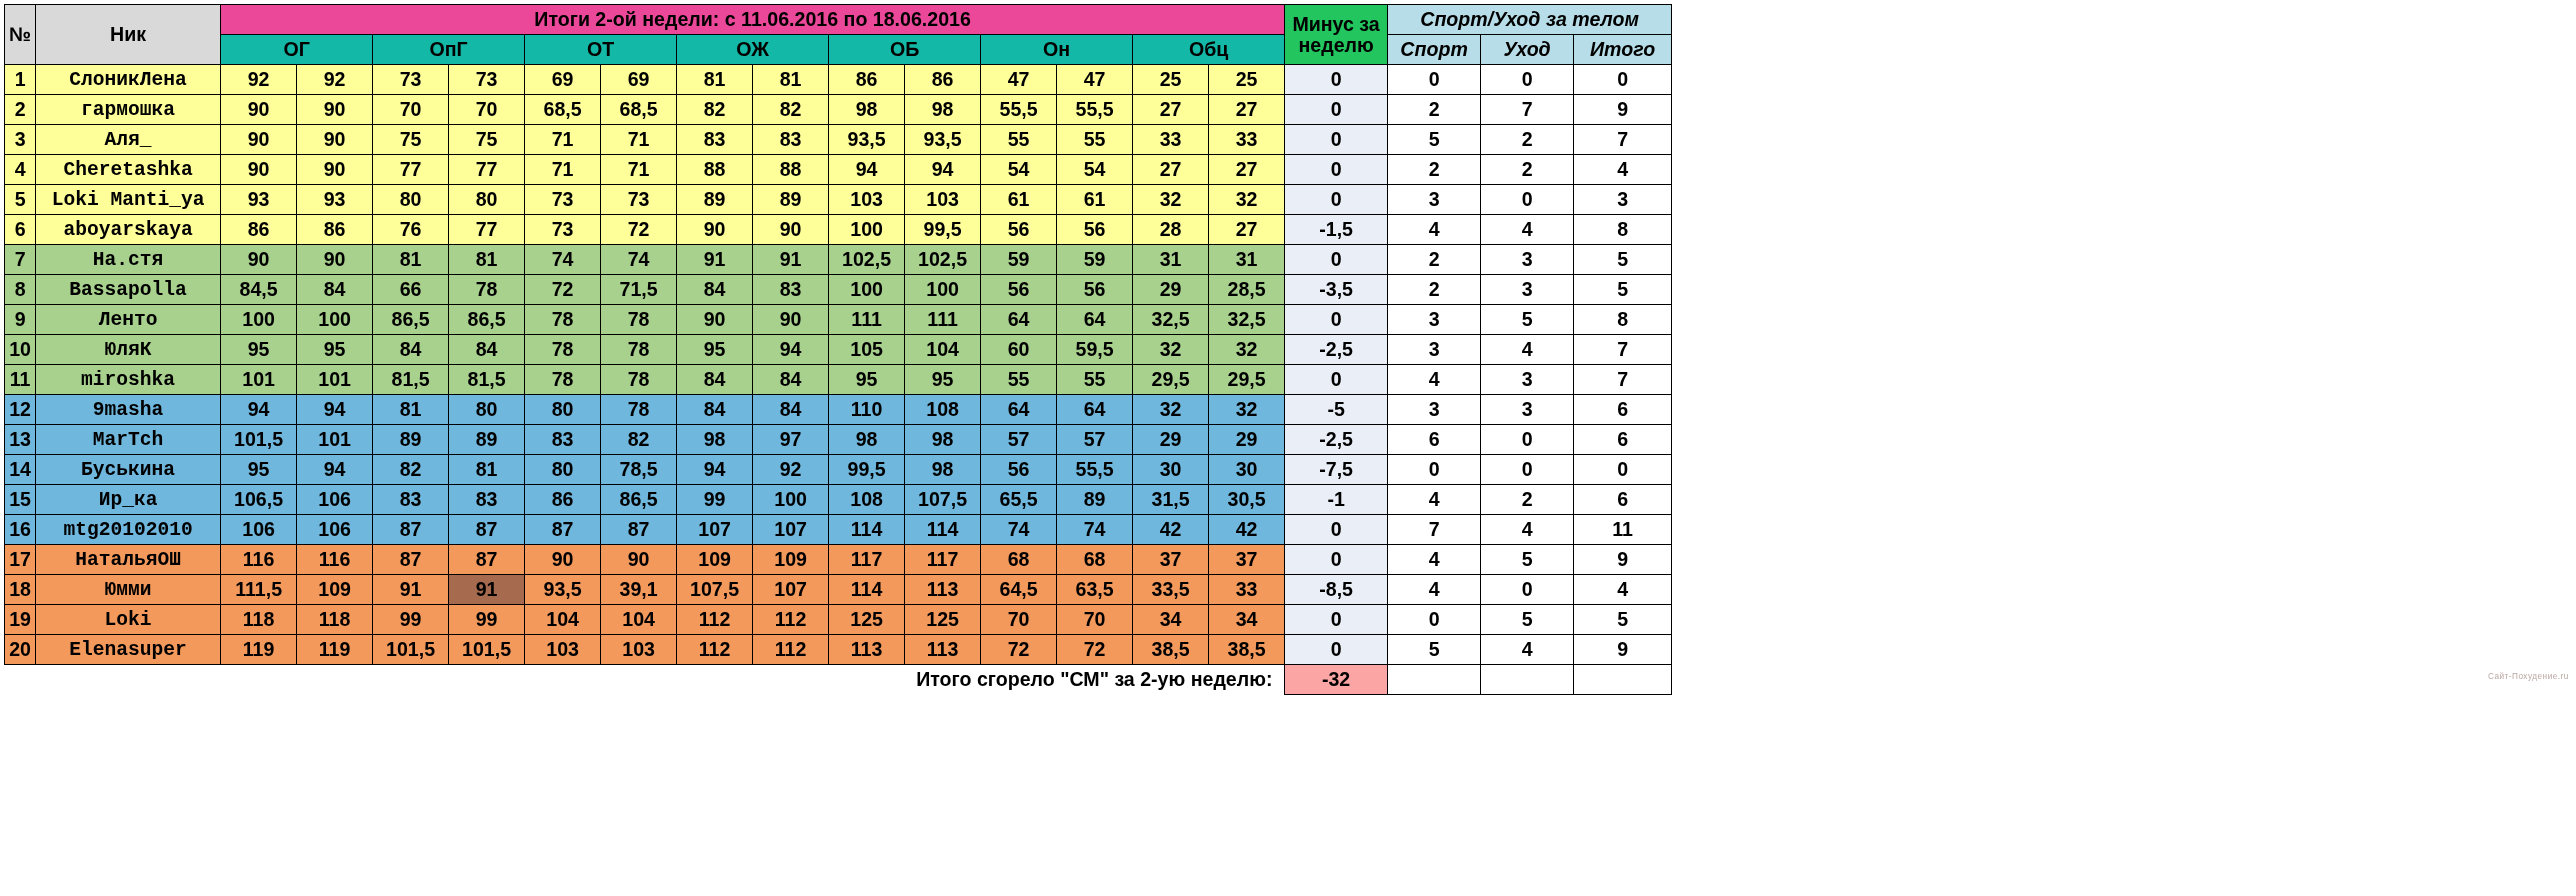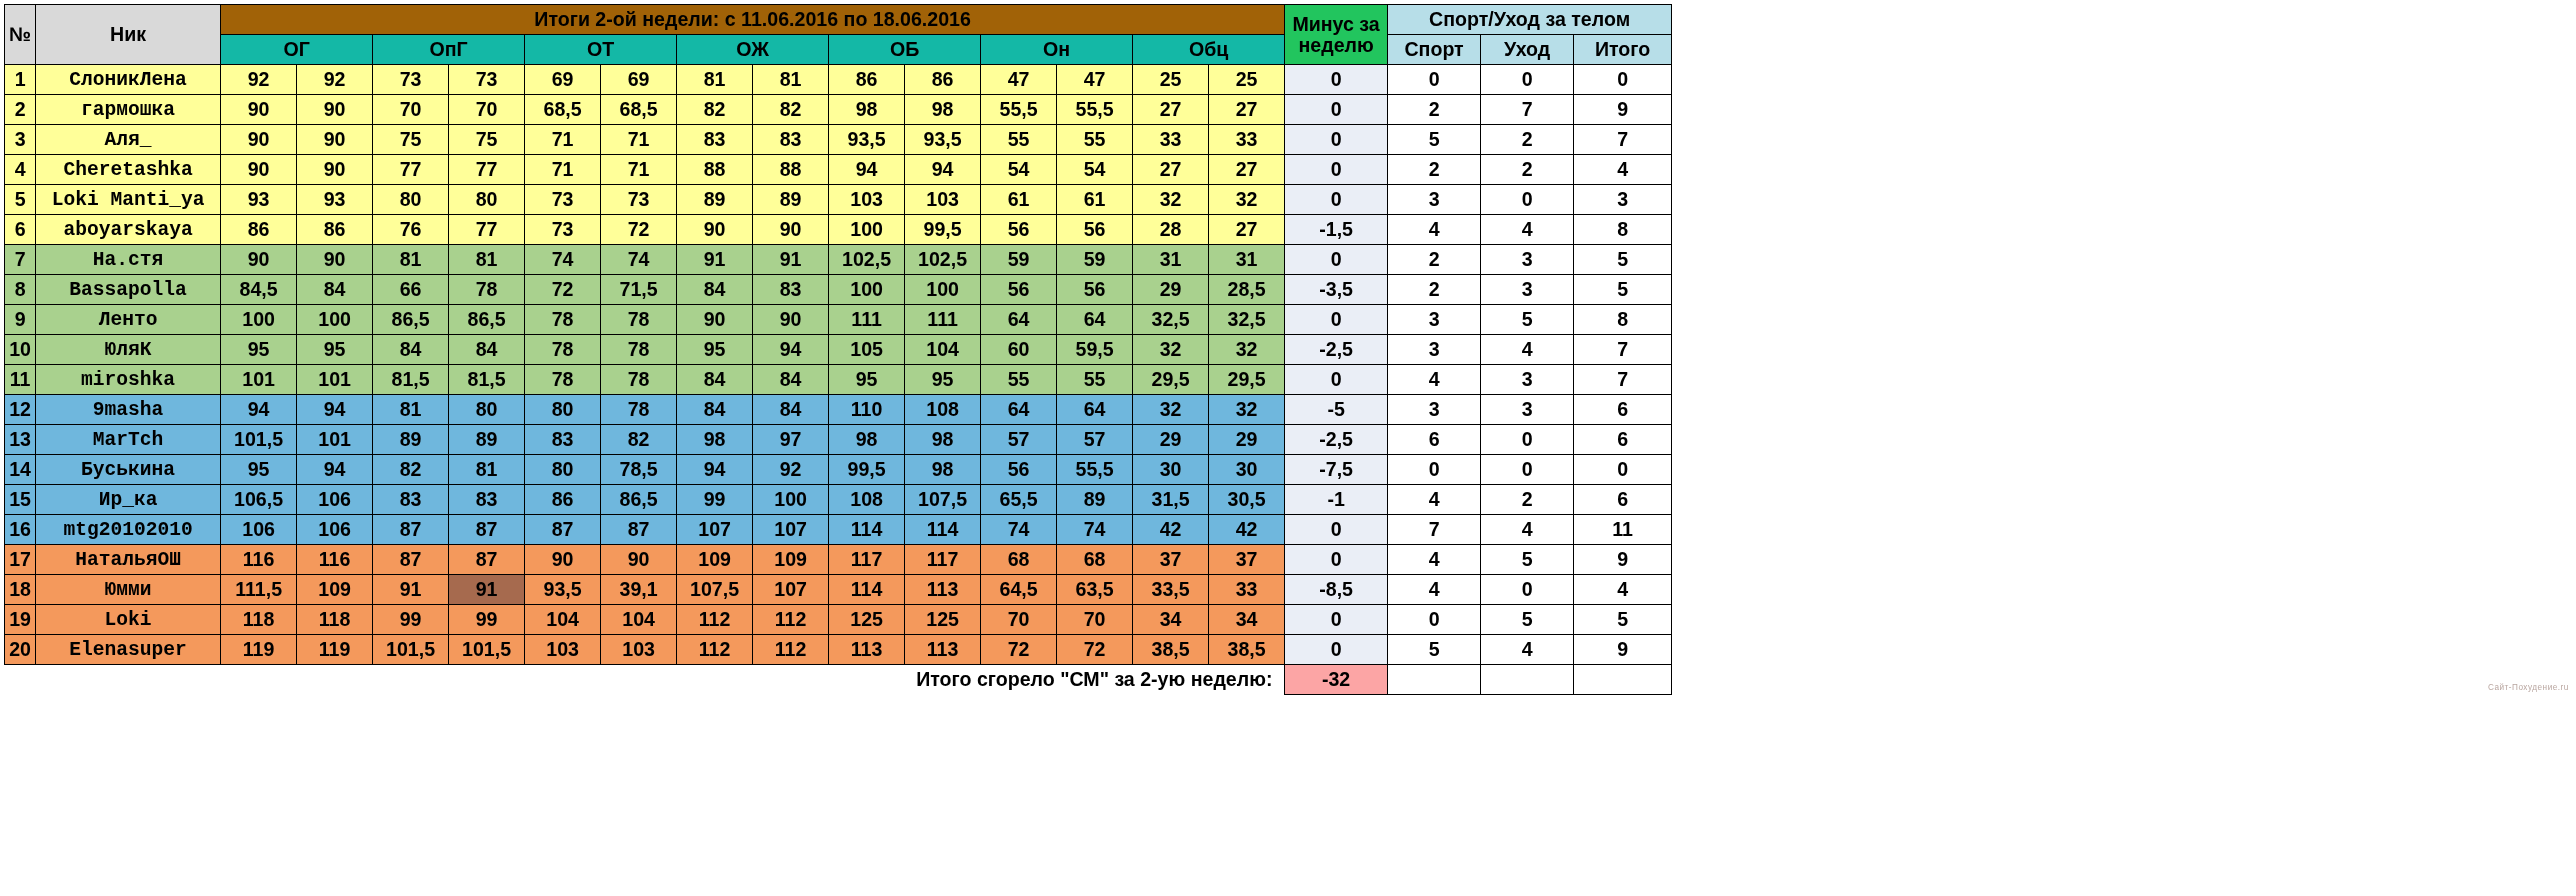--- a/index.html
+++ b/index.html
@@ -30,28 +30,29 @@
     padding: 0;
     height: 29px;
     font-size: 19.6px;
     color: #000000;
     white-space: nowrap;
     overflow: hidden;
   }
   
   .title-cell {
     color: #c00000;
-    background: #a16207;
+    background: #ec4899;
     font-size: 20.6px;
   }
   .hdr-dark {
     background: #d9d9d9;
   }
   .hdr-blue {
     background: #b7dee8;
+    font-style: italic;
   }
   .hdr-plain {
     background: #14b8a6;
   }
   .minus-hdr {
     background: #22c55e;
     line-height: 1.05;
     font-size: 19.6px;
   }
   
@@ -99,21 +100,21 @@
   .footer-value {
     background: #fca5a5;
     text-align: center;
   }
   .footer-empty {
     background: #ffffff;
   }
   .watermark {
     position: absolute;
     right: 7.2px;
-    bottom: 3px;
+    bottom: 14px;
     font-size: 8.2px;
     color: #b9a6a0;
     font-family: "Liberation Sans", sans-serif;
     letter-spacing: 0.5px;
   }
   .wrap { position: relative; }
 </style>
 </head>
 <body>
 

